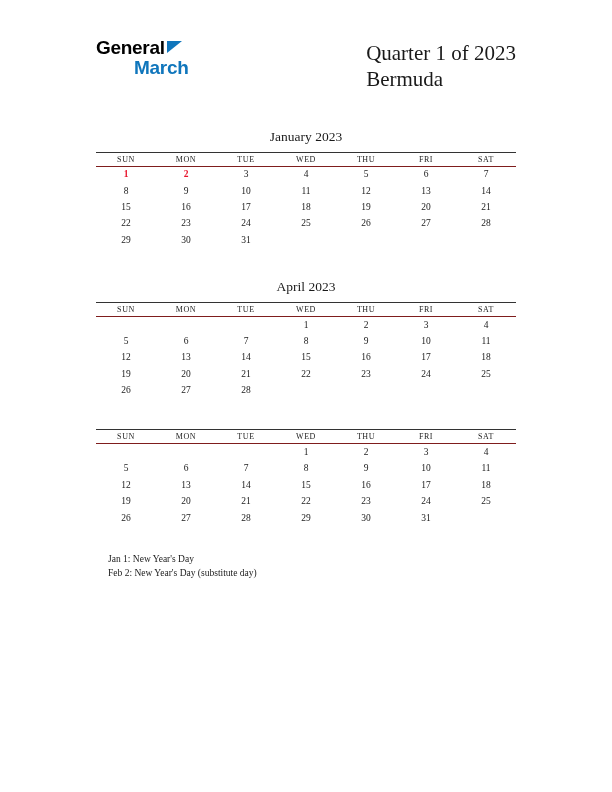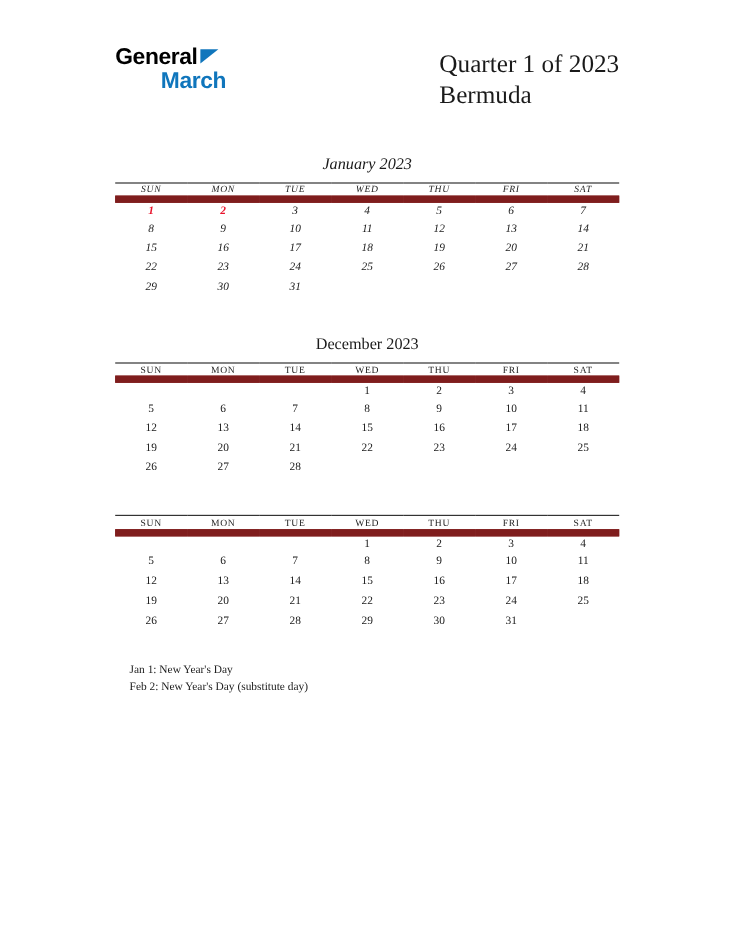--- a/index.html
+++ b/index.html
@@ -17,24 +17,24 @@
   .logo-flag {
     width: 0; height: 0;
     border-top: 12px solid #1076bc;
     border-right: 15px solid transparent;
     margin-left: 2px; margin-top: 3px;
   }
   .logo-blue { font-size: 19px; color: #1076bc; margin-left: 38px; margin-top: 1px; letter-spacing: -0.3px; }
   .doc-title { font-size: 21px; line-height: 1.25; margin-top: 2px; }
   .months { margin-top: 36px; }
   .month { margin-top: 31px; }
-  .month:first-child { margin-top: 0; font-style: italic; }
+  .month:first-child { margin-top: 0; }
   .month-title { text-align: center; font-size: 13.5px; margin-bottom: 7px; }
   table.cal { width: 100%; border-collapse: collapse; table-layout: fixed; }
-  table.cal thead tr { border-top: 1px solid #333; border-bottom: 6px solid #7f1d1d; }
+  table.cal thead tr { border-top: 1px solid #333; border-bottom: 1px solid #7f1d1d; }
   table.cal th {
     font-weight: normal; font-size: 8px; letter-spacing: 0.6px;
     height: 14px; text-align: center; color: #222; font-family: "Liberation Serif", serif;
   }
   table.cal td { font-size: 9.5px; height: 16.4px; text-align: center; color: #1a1a1a; }
   table.cal td.holiday { color: #e8132b; font-weight: bold; }
   .notes { margin-top: 26px; margin-left: 12px; font-size: 9.5px; line-height: 14px; }
 </style>
 </head>
 <body>
@@ -115,21 +115,21 @@
               <td></td>
               <td></td>
               <td></td>
               <td></td>
             </tr>
           </tbody>
       </table>
     </div>
 
     <div class="month">
-      <div class="month-title">December 2023</div>
+      <div class="month-title">April 2023</div>
       <table class="cal">
         <thead>
           <tr>
             <th>SUN</th>
             <th>MON</th>
             <th>TUE</th>
             <th>WED</th>
             <th>THU</th>
             <th>FRI</th>
             <th>SAT</th>

